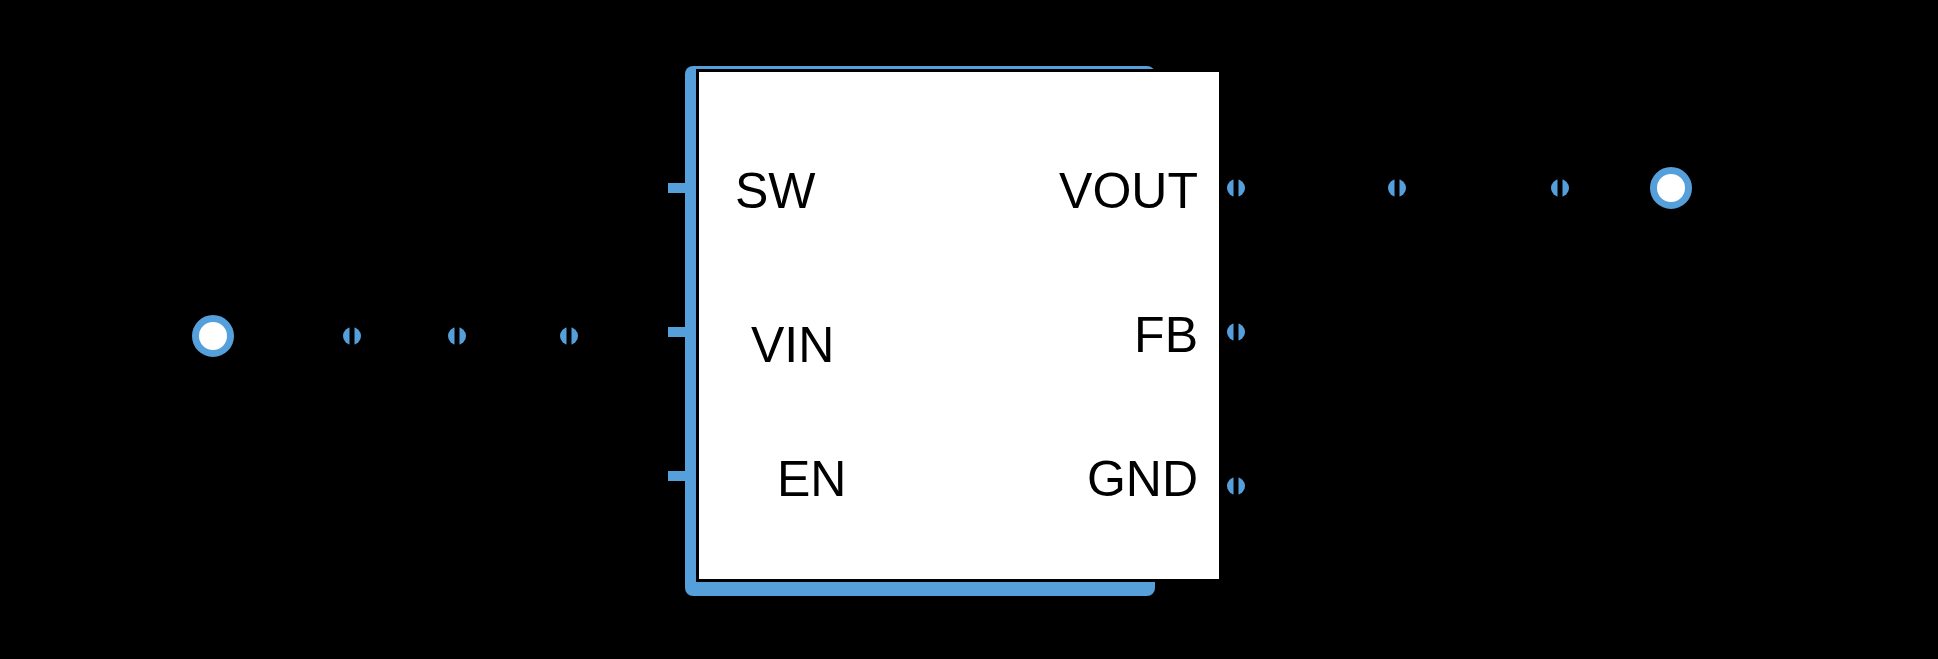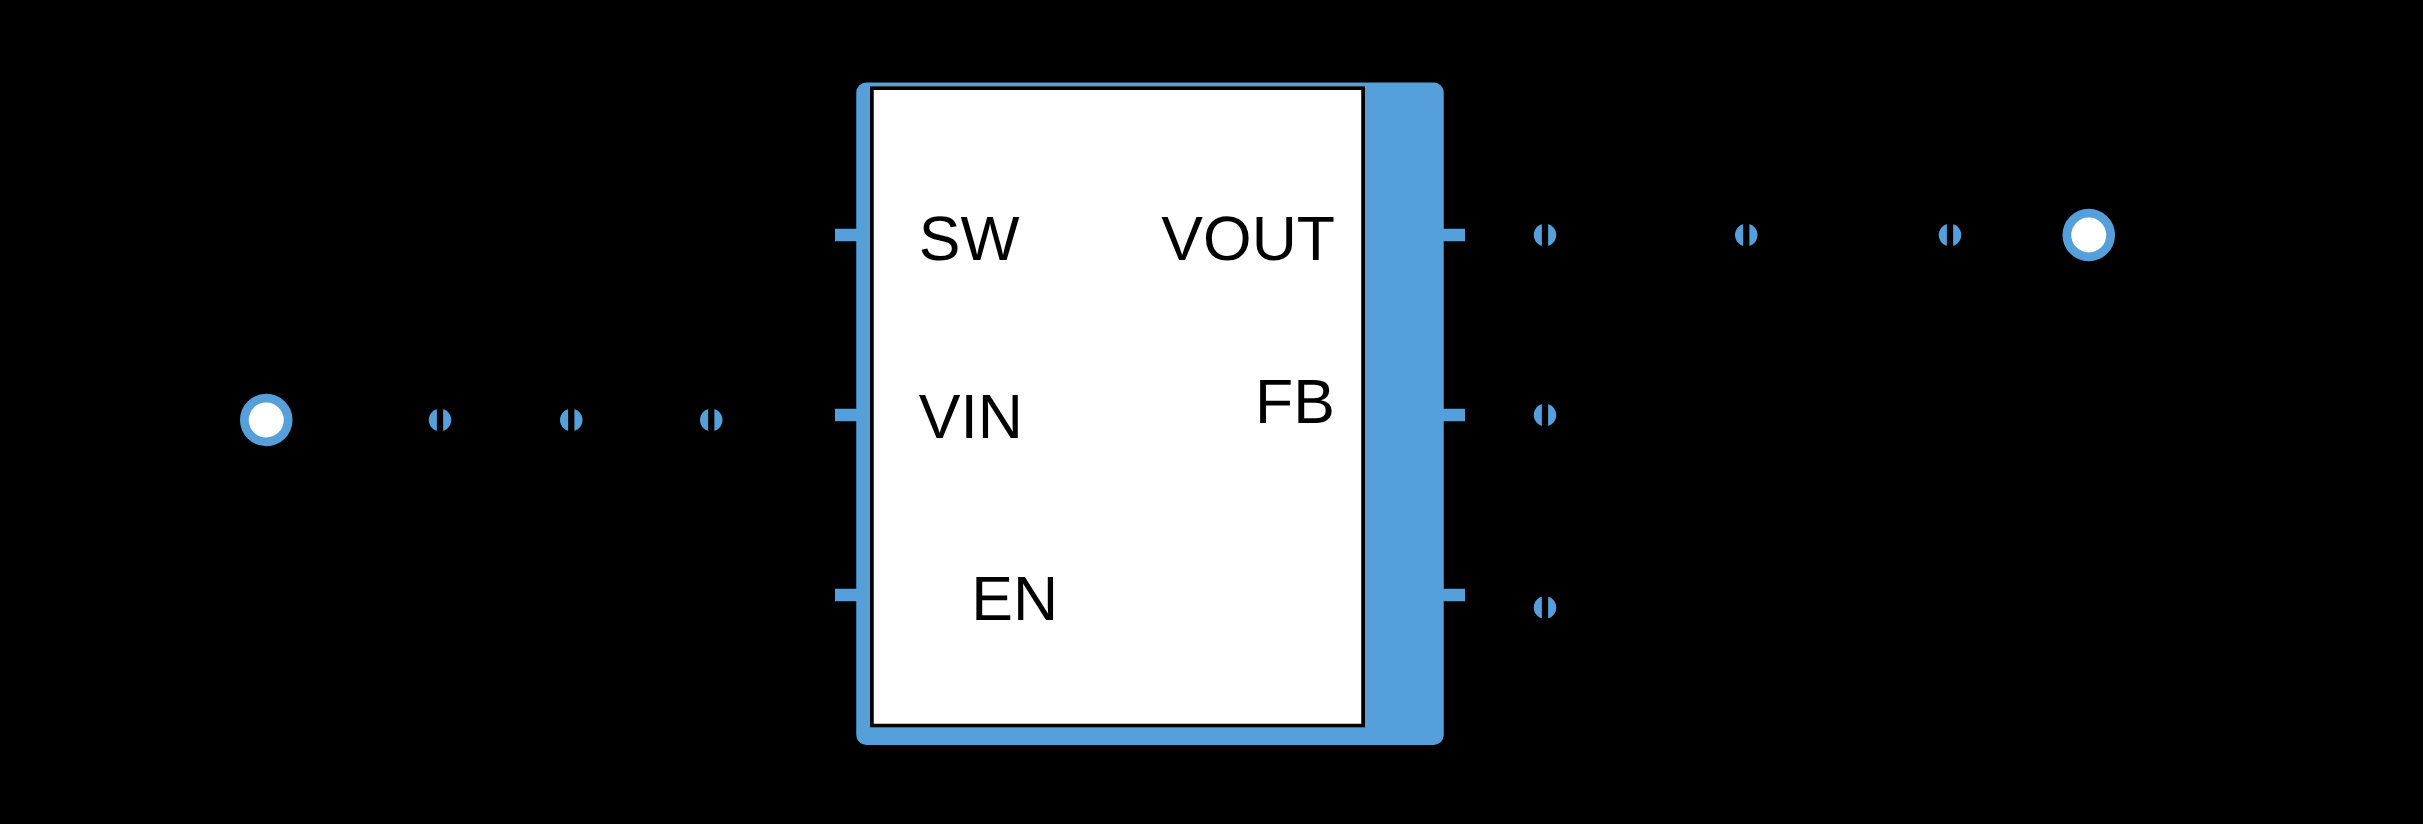--- a/index.html
+++ b/index.html
@@ -31,21 +31,21 @@
     border:7px solid var(--accent,#55A0DB);
     transform:translate(-50%,-50%);
   }
   
   .chip-outer{
     position:absolute;left:685px;top:66px;width:470px;height:530px;
     background:var(--accent,#55A0DB);
     border-radius:8px;
   }
   .chip-body{
-    position:absolute;left:11px;top:3px;width:396px;height:513px;
+    position:absolute;left:11px;top:3px;width:526px;height:513px;
     box-sizing:border-box;
     background:var(--chip_fill,#fff);
     border:3px solid #000;
   }
   .pin-stub{
     position:absolute;width:24px;height:10px;
     background:var(--accent,#55A0DB);
   }
   .pin-stub.left{left:-17px;}
   .pin-stub.right{right:-17px;}
@@ -87,25 +87,26 @@
     <div class="pin-stub left" style="top:117px;"></div>
     <div class="pin-stub left" style="top:261px;"></div>
     <div class="pin-stub left" style="top:405px;"></div>
 
     <div class="pin-stub right" style="top:117px;"></div>
     <div class="pin-stub right" style="top:261px;"></div>
     <div class="pin-stub right" style="top:405px;"></div>
 
     <div class="chip-body">
       <div class="pin-label left" style="top:119px;">SW</div>
-      <div class="pin-label left" style="top:261px;">VIN</div>
+      <div class="pin-label left" style="top:273px;margin-left:16px;">VIN</div>
       <div class="pin-label left" style="top:407px;margin-left:42px;">EN</div>
 
       <div class="pin-label right" style="top:119px;">VOUT</div>
-      <div class="pin-label right" style="top:249px;">FB</div>
+      <div class="pin-label right" style="top:263px;">FB</div>
+      <div class="pin-label right" style="top:407px;">GND</div>
 
     </div>
   </div>
 
   <div class="dot" style="left:1236px;top:188px;"></div>
   <div class="dot" style="left:1397px;top:188px;"></div>
   <div class="dot" style="left:1560px;top:188px;"></div>
   <div class="terminal" style="left:1671px;top:188px;"></div>
 
   <div class="dot" style="left:1236px;top:332px;"></div>

